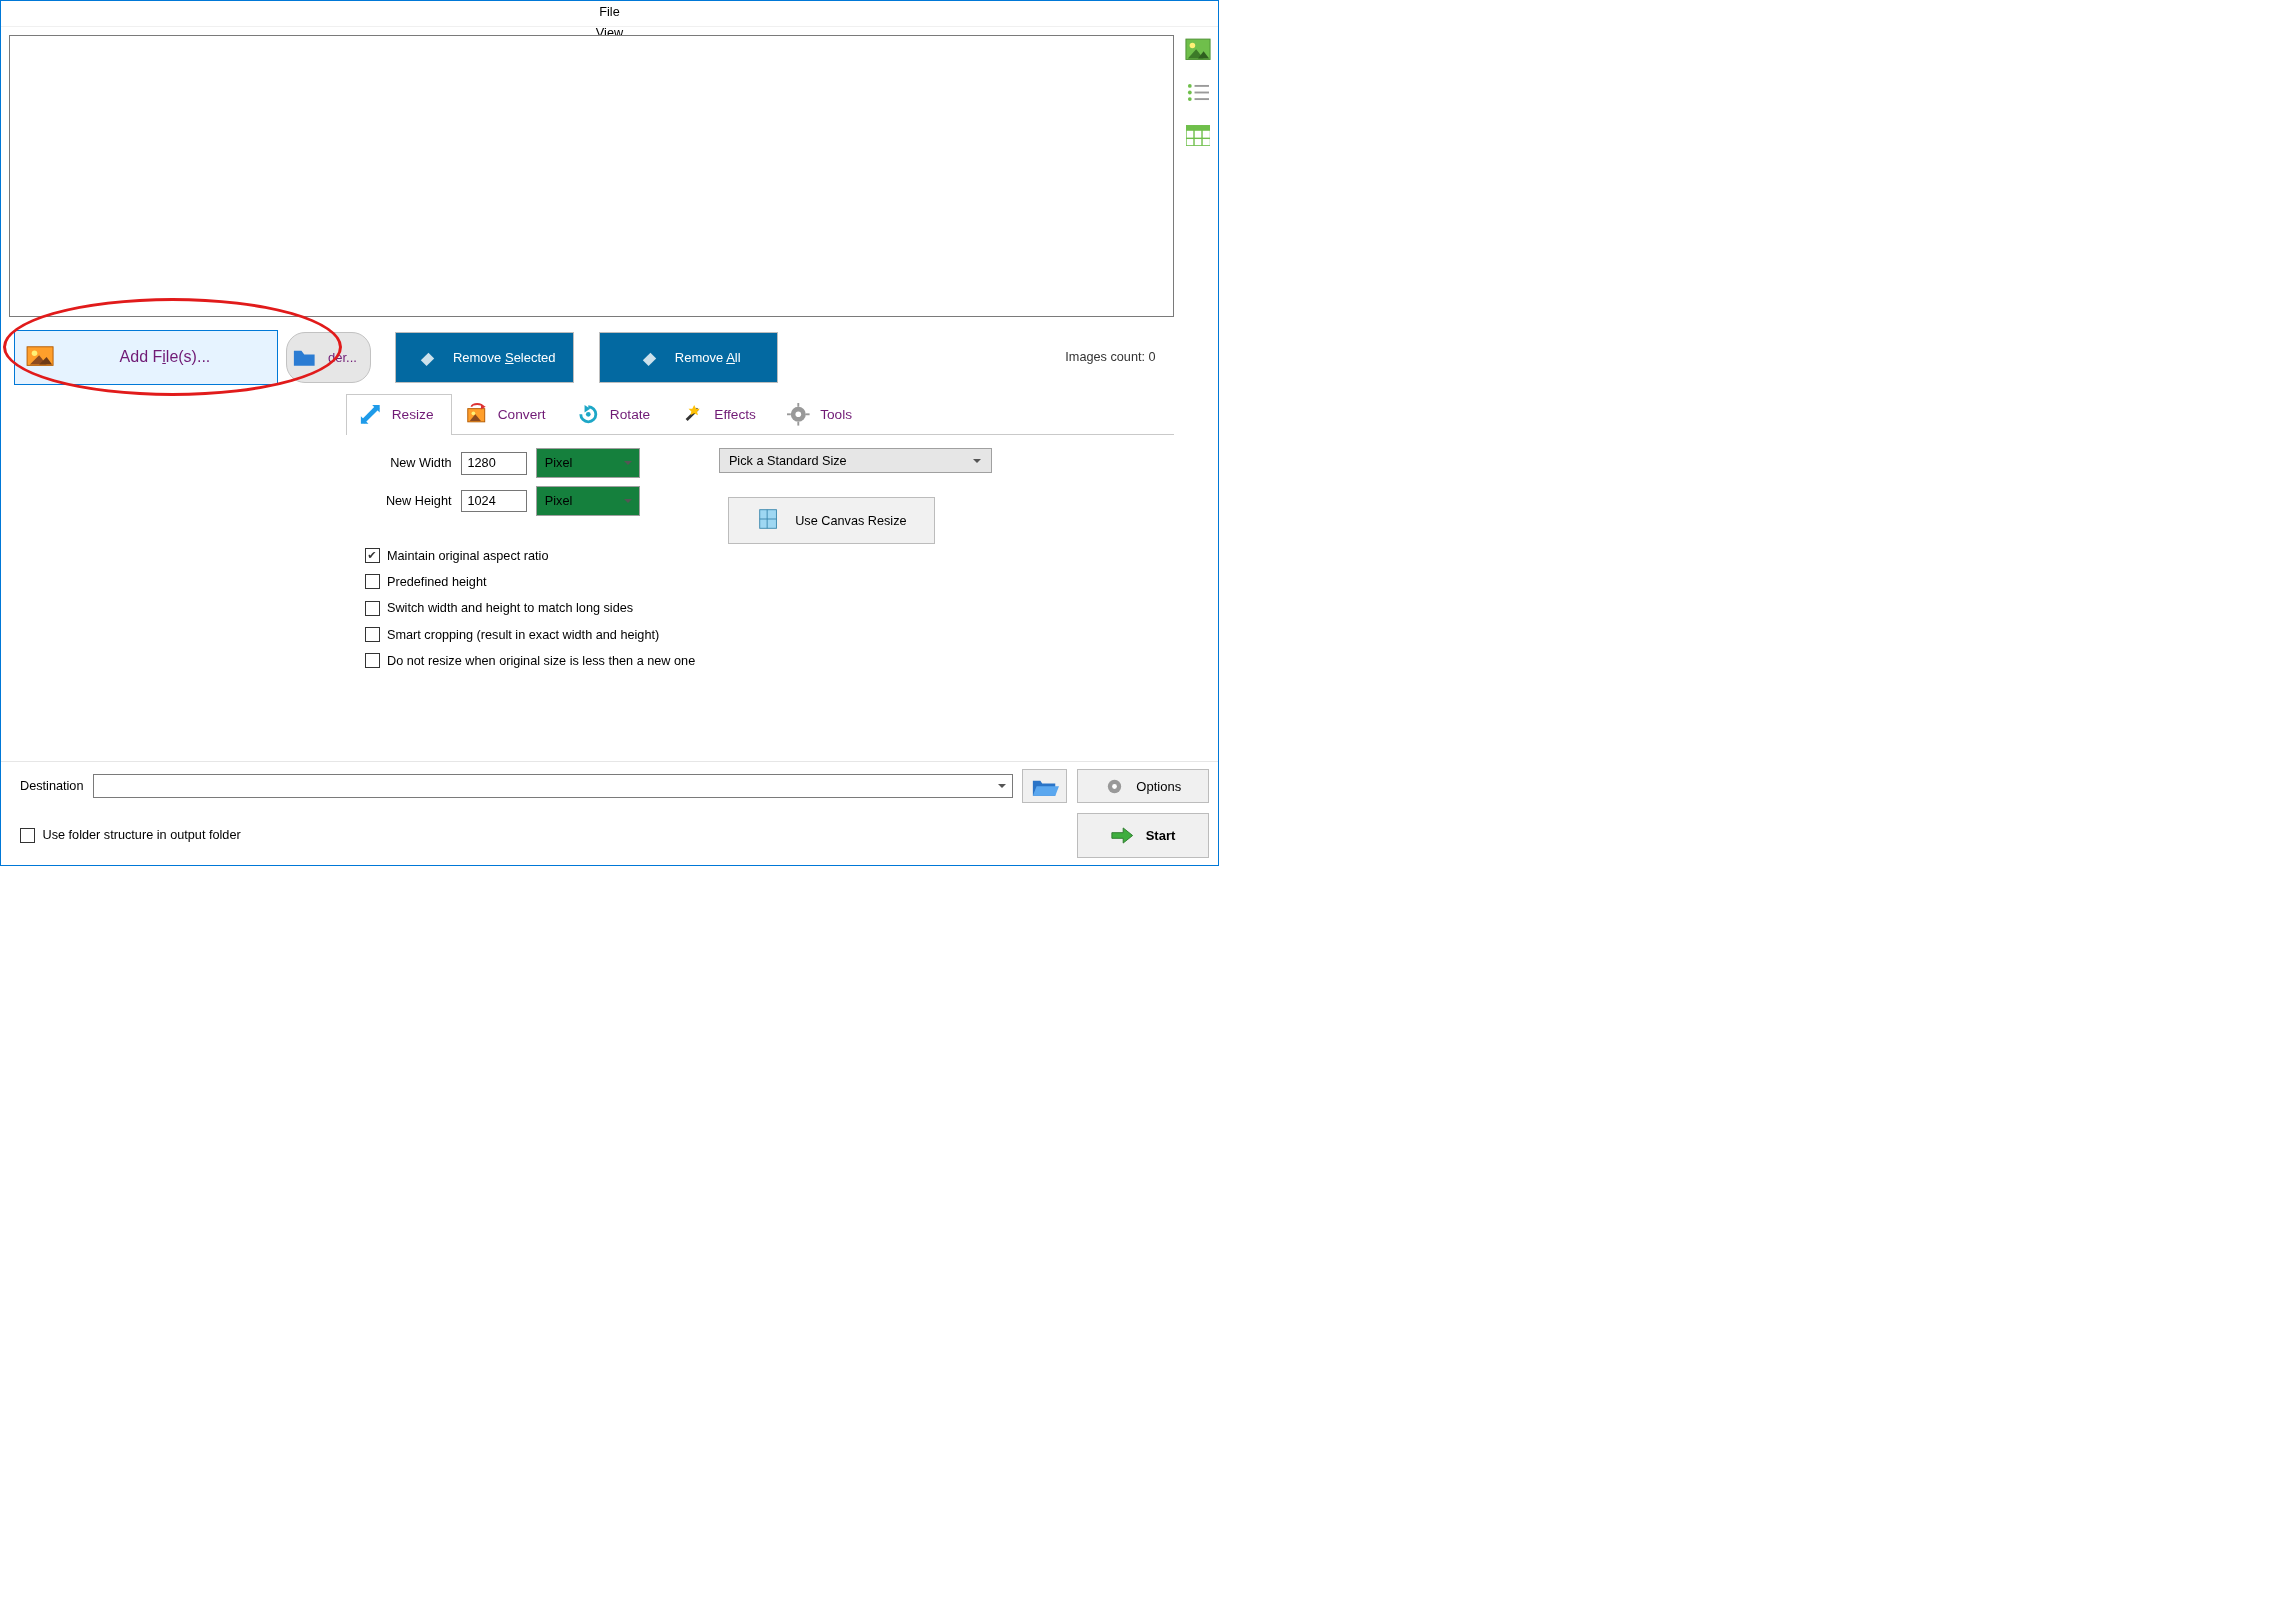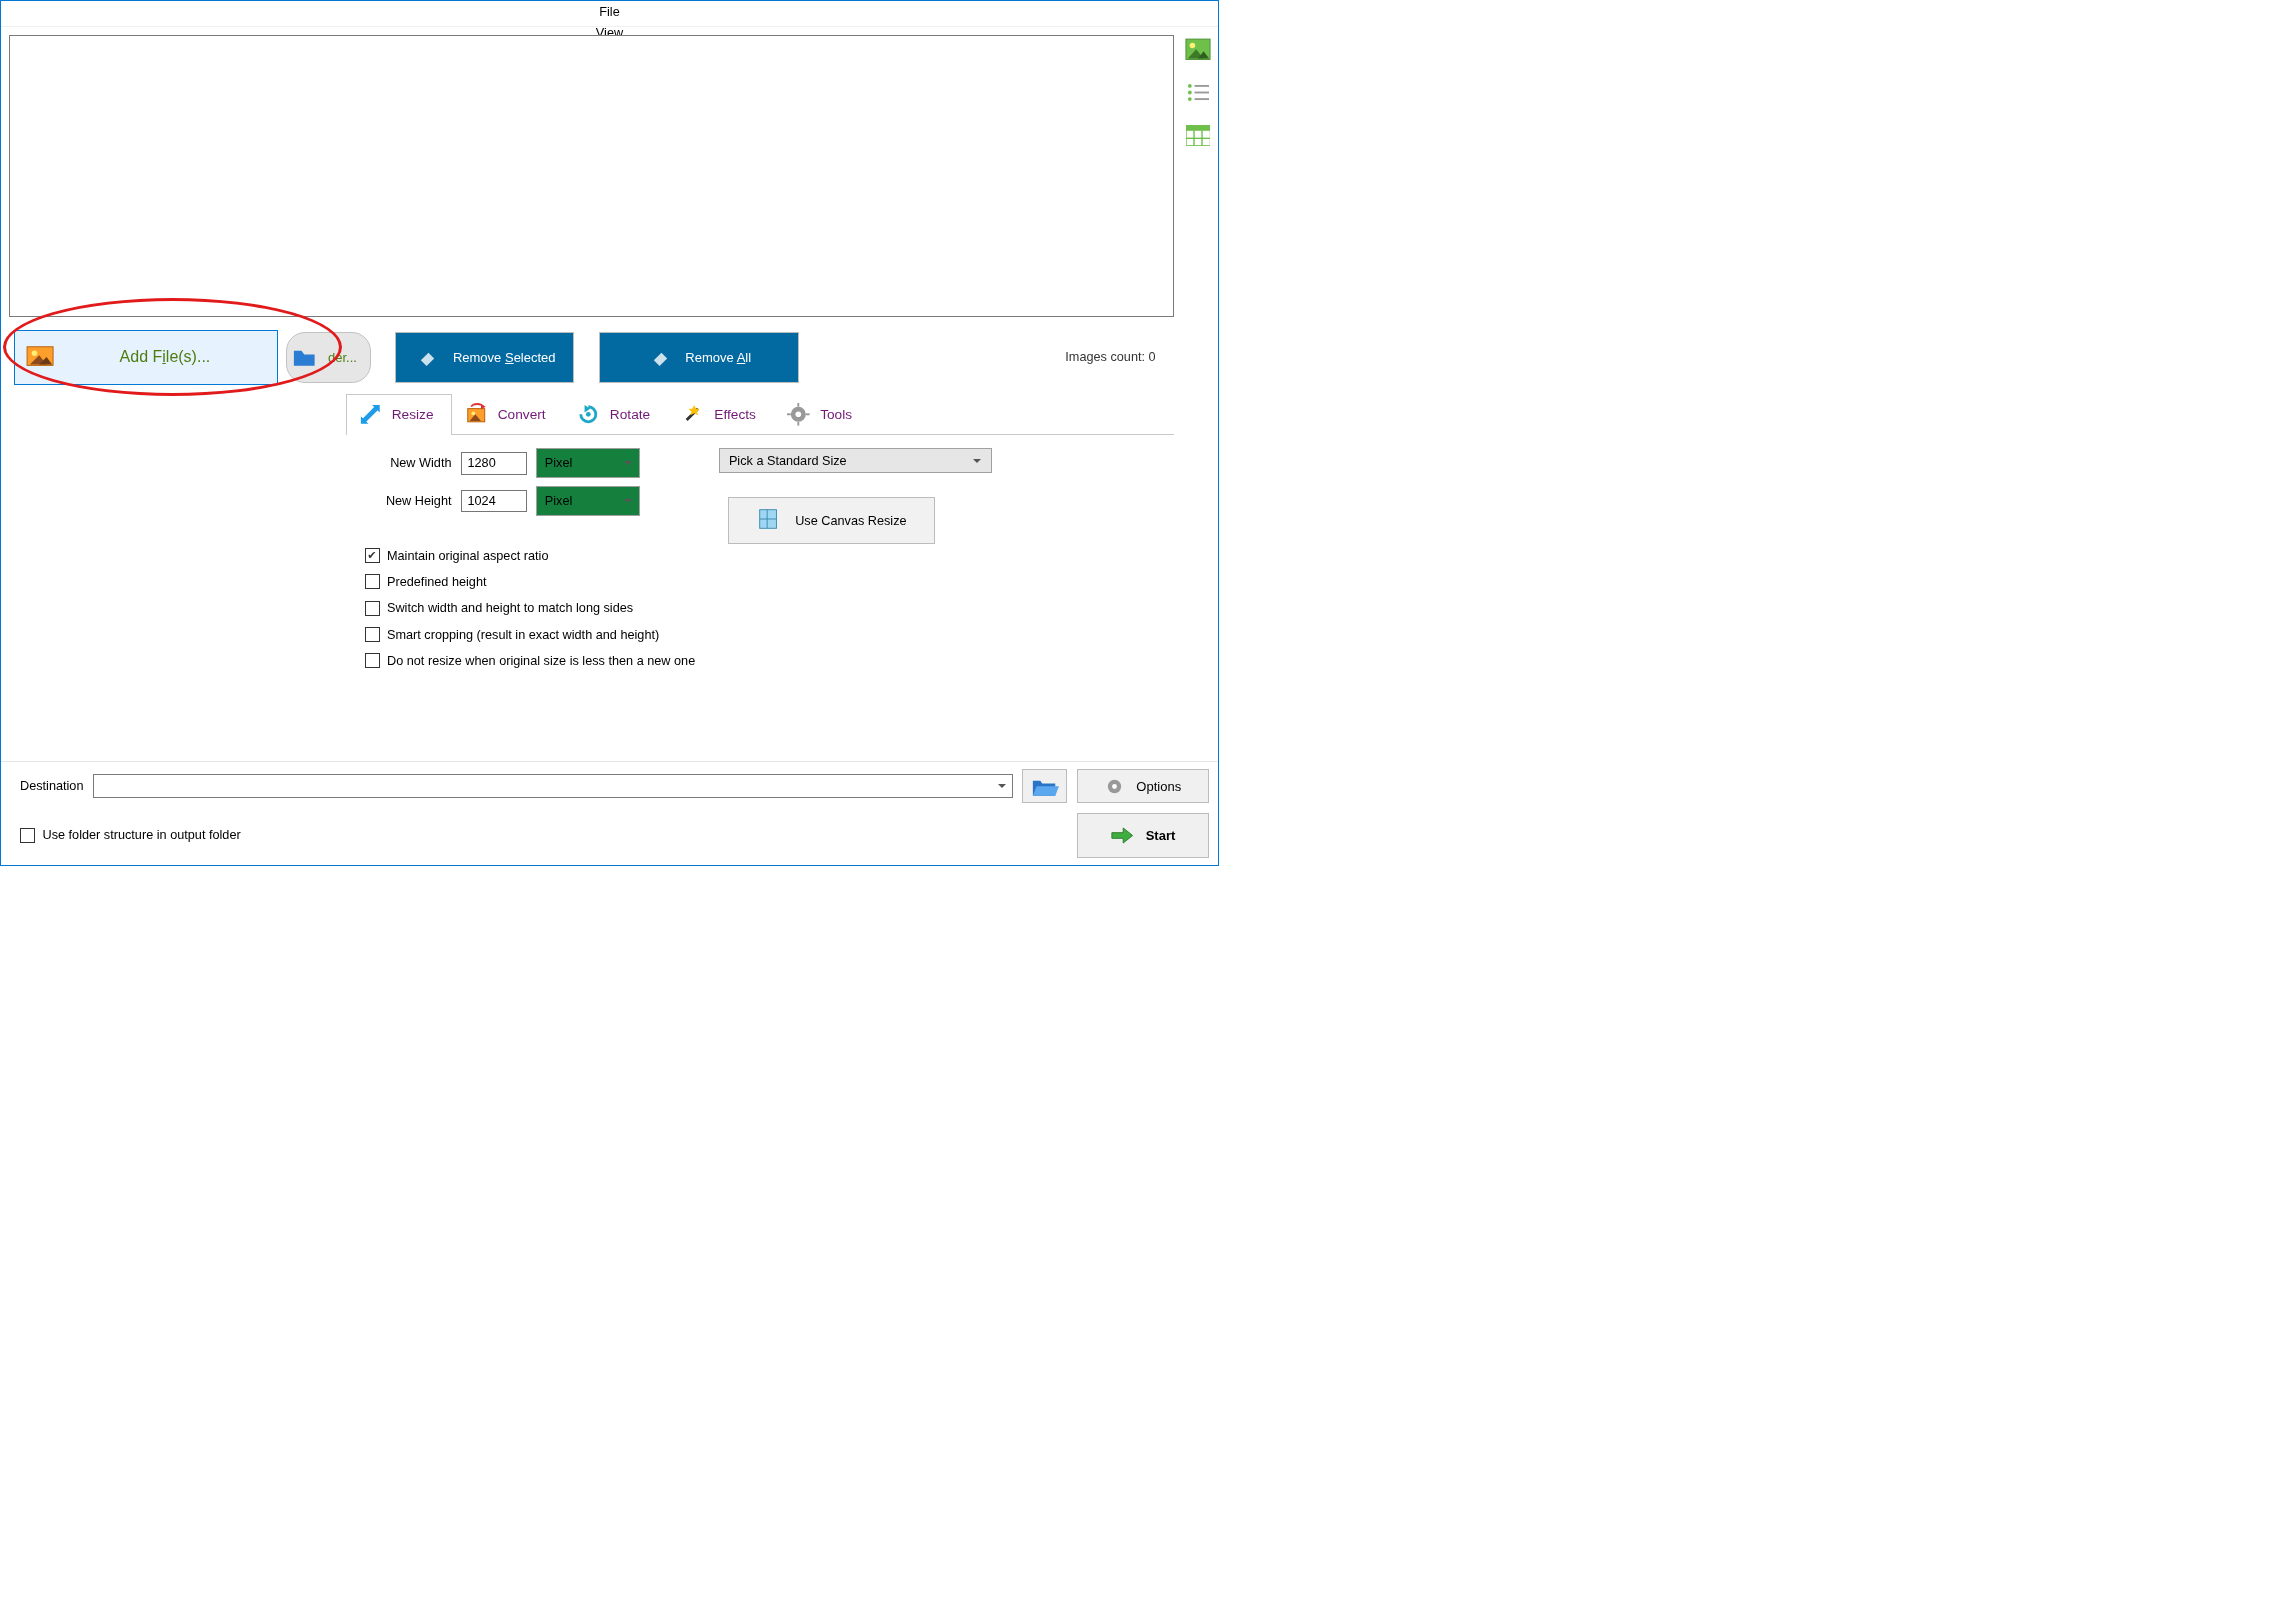--- a/index.html
+++ b/index.html
@@ -100,21 +100,21 @@
   .fileops .btn {
     display: flex;
     align-items: center;
     justify-content: center;
     gap: 11.3px;
     padding: 0 17px;
     height: 51px;
     border: 0.9px solid #c2c2c2;
     background: #e6e6e6;
     font-size: 13px;
-    color: #4d7c0f;
+    color: #701a75;
   }
   .fileops .btn.disabled {
     background: #0369a1;
     color: #fff;
     border: 0.9px solid #bdbdbd;
     margin-left: 17px;
   }
   .fileops .btn.primary {
     background: #e6f3ff;
     border: 1.9px solid #0078d7;
@@ -329,21 +329,21 @@
 
         <div class="btn disabled" style="width:179px">
           <span class="bicon">
             <svg width="21" height="21" viewBox="0 0 22 22">
                 <polygon points="4,14 12,6 18,12 10,20" fill="#fff" opacity="0.8"></polygon>
               </svg>
           </span>
           <span><span>Remove </span><span class="underline-letter">S</span><span>elected</span></span>
         </div>
 
-        <div class="btn disabled" style="width:200px">
+        <div class="btn disabled" style="width:179px">
           <span class="bicon">
             <svg width="21" height="21" viewBox="0 0 22 22">
                 <polygon points="4,14 12,6 18,12 10,20" fill="#fff" opacity="0.8"></polygon>
               </svg>
           </span>
           <span><span>Remove </span><span class="underline-letter">A</span><span>ll</span></span>
         </div>
 
         <div class="count">Images count: 0</div>
       </div>

